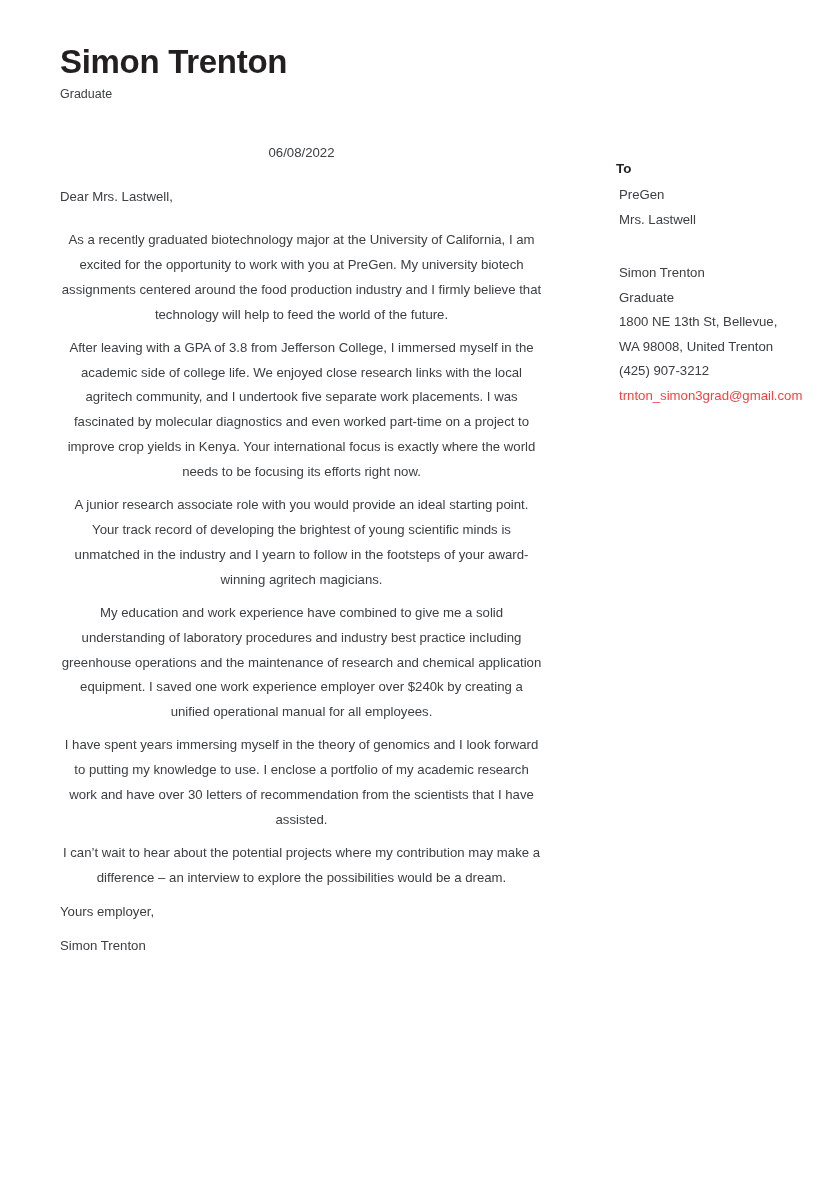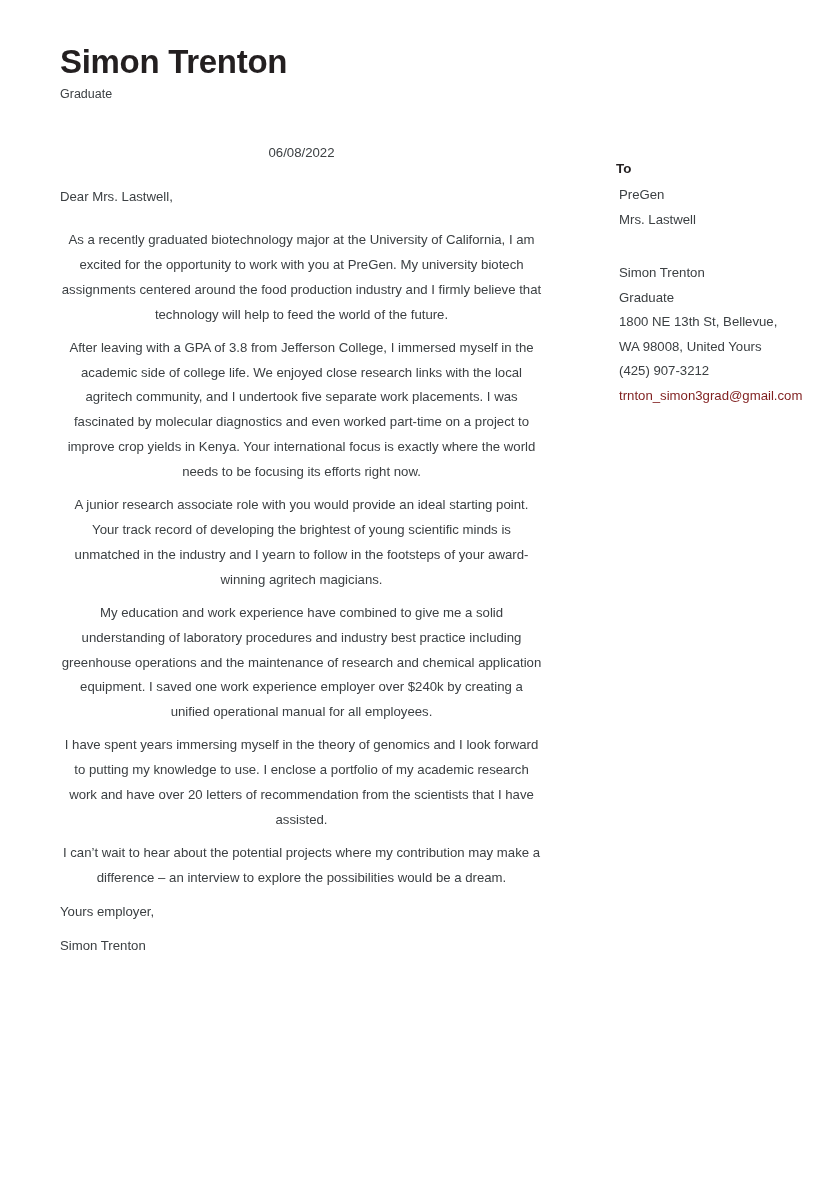--- a/index.html
+++ b/index.html
@@ -116,21 +116,21 @@
     margin: 0 0 4px 0;
   }
   .meta-line {
     font-size: 13.2px;
     line-height: 21.5px;
     color: #3c4043;
     margin: 3px;
     white-space: nowrap;
   }
   .meta-line.email {
-    color: #7f1d1d;
+    color: #ef4444;
   }
 </style>
 </head>
 <body>
 
 <div class="page">
 
   <div class="header">
     <h1 class="candidate-name">Simon Trenton</h1>
     <p class="candidate-role">Graduate</p>
@@ -140,40 +140,40 @@
 
     <div class="letter-col">
       <p class="letter-date">06/08/2022</p>
 
       <p class="letter-salutation">Dear Mrs. Lastwell,</p>
 
       <p class="letter-para">As a recently graduated biotechnology major at the University of California, I am excited for the opportunity to work with you at PreGen. My university biotech assignments centered around the food production industry and I firmly believe that technology will help to feed the world of the future.</p>
       <p class="letter-para">After leaving with a GPA of 3.8 from Jefferson College, I immersed myself in the academic side of college life. We enjoyed close research links with the local agritech community, and I undertook five separate work placements. I was fascinated by molecular diagnostics and even worked part-time on a project to improve crop yields in Kenya. Your international focus is exactly where the world needs to be focusing its efforts right now.</p>
       <p class="letter-para">A junior research associate role with you would provide an ideal starting point. Your track record of developing the brightest of young scientific minds is unmatched in the industry and I yearn to follow in the footsteps of your award-winning agritech magicians.</p>
       <p class="letter-para">My education and work experience have combined to give me a solid understanding of laboratory procedures and industry best practice including greenhouse operations and the maintenance of research and chemical application equipment. I saved one work experience employer over $240k by creating a unified operational manual for all employees.</p>
-      <p class="letter-para">I have spent years immersing myself in the theory of genomics and I look forward to putting my knowledge to use. I enclose a portfolio of my academic research work and have over 20 letters of recommendation from the scientists that I have assisted.</p>
+      <p class="letter-para">I have spent years immersing myself in the theory of genomics and I look forward to putting my knowledge to use. I enclose a portfolio of my academic research work and have over 30 letters of recommendation from the scientists that I have assisted.</p>
       <p class="letter-para">I can’t wait to hear about the potential projects where my contribution may make a difference – an interview to explore the possibilities would be a dream.</p>
 
       <p class="letter-closing">Yours employer,</p>
       <p class="letter-signature">Simon Trenton</p>
     </div>
 
     <div class="meta-col">
 
       <div class="meta-block">
         <div class="meta-heading">To</div>
         <p class="meta-line">PreGen</p>
         <p class="meta-line">Mrs. Lastwell</p>
       </div>
 
       <div class="meta-block">
         <p class="meta-line">Simon Trenton</p>
         <p class="meta-line">Graduate</p>
         <p class="meta-line">1800 NE 13th St, Bellevue,</p>
-        <p class="meta-line">WA 98008, United Yours</p>
+        <p class="meta-line">WA 98008, United Trenton</p>
         <p class="meta-line">(425) 907-3212</p>
         <p class="meta-line email">trnton_simon3grad@gmail.com</p>
       </div>
 
     </div>
 
   </div>
 
 </div>
 

